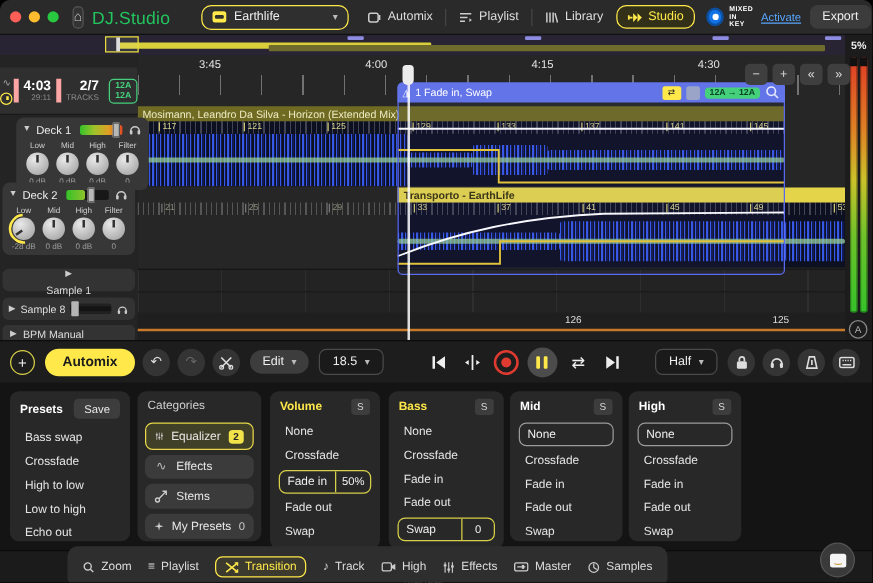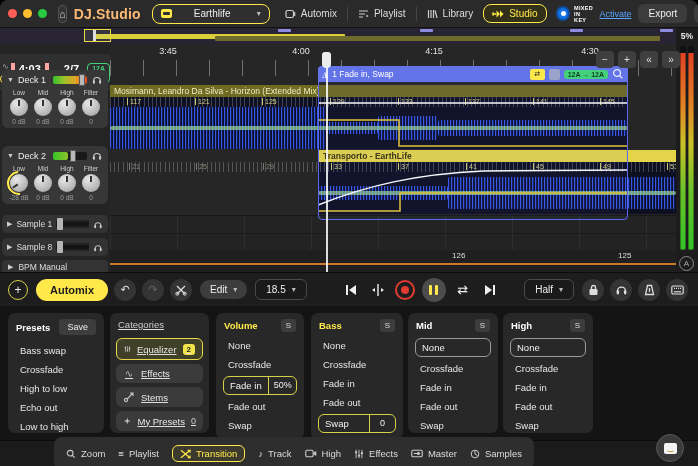--- a/index.html
+++ b/index.html
@@ -8,22 +8,22 @@
   .app { position:relative; width:698px; height:466px; background:#181818; overflow:hidden; border-radius:8px 8px 0 0; }
 
   
   .topbar { position:absolute; left:0; top:0; width:698px; height:28px; background:#2a2a2a;
             display:flex; align-items:center; gap:7px; padding:0 8px; border-bottom:1px solid #111; z-index:20;}
   .lights { display:flex; gap:6px; margin-right:4px;}
   .light { width:9px; height:9px; border-radius:50%; }
   .l-red{background:#ff5f57}.l-yel{background:#febc2e}.l-grn{background:#28c840}
   .homebtn { width:18px; height:18px; border:1px solid #555; border-radius:4px; display:flex; align-items:center; justify-content:center;
              color:#ccc; font-size:11px; background:#333;}
-  .logo { font-weight:bold; font-size:14px; color:#fdba74; letter-spacing:.2px; margin-right:4px; white-space:nowrap;}
-  .proj-select { display:flex; align-items:center; gap:22px; border:1.5px solid #ffe94a; border-radius:8px;
+  .logo { font-weight:normal; font-size:14px; color:#22c55e; letter-spacing:.2px; margin-right:18px; white-space:nowrap;}
+  .proj-select { display:flex; align-items:center; gap:6px; border:1.5px solid #ffe94a; border-radius:8px;
                  background:#2f2f2f; height:20px; padding:0 8px; min-width:118px; }
   .proj-icon { width:11px; height:9px; background:#ffe94a; border-radius:2px; position:relative;}
   .proj-icon::after{content:""; position:absolute; left:2px; top:3px; right:2px; height:3px; background:#2f2f2f; border-radius:1px;}
   .proj-label { font-size:10px; color:#eee; flex:1;}
   .chev { font-size:8px; color:#bbb; }
   .nav { display:flex; align-items:center; gap:2px; }
   .navbtn { display:flex; align-items:center; gap:5px; font-size:10px; color:#ddd; padding:3px 8px; border-radius:8px; white-space:nowrap;}
   .navbtn svg { display:block; }
   .navbtn.active { border:1.5px solid #ffe94a; color:#ffe94a; background:#33301a; }
   .navdiv { width:1px; height:14px; background:#454545; }
@@ -274,21 +274,21 @@
     <div class="mm-tick" style="left:660px;"></div>
     <div class="mm-view"></div>
   </div>
 
   <div class="tl-bg"></div>
 
   <div class="ruler-times">
     <span class="rt-label" style="left:58px">3:45</span>
     <span class="rt-label" style="left:191px">4:00</span>
     <span class="rt-label" style="left:324px">4:15</span>
-    <span class="rt-label" style="left:480px">4:30</span>
+    <span class="rt-label" style="left:457px">4:30</span>
   </div>
   <div class="ruler-ticks"></div>
 
   <div class="tl-btns" style="left:596px;">
     <div class="tl-btn">−</div>
     <div class="tl-btn">+</div>
     <div class="tl-btn">«</div>
     <div class="tl-btn">»</div>
   </div>
 
@@ -383,21 +383,21 @@
       <div class="sess-num">
         <div class="sess-big">2/7</div>
         <div class="sess-small">TRACKS</div>
       </div>
       <div class="keybox">
         <div>12A</div>
         <div>12A</div>
       </div>
     </div>
 
-    <div class="deckcard" style="top:26px;height:58px;">
+    <div class="deckcard" style="top:50px;height:58px;margin-left:11px;">
       <div class="deckhead">
         <span class="dh-chev">▼</span>
         <span class="dh-name">Deck 1</span>
         <span class="hmeter">
             <span class="fill" style="width:100%"></span>
             <span class="handle" style="left:26px"></span>
           </span>
         <svg class="hp" viewBox="0 0 16 16">
             <path d="M3 10a5 5 0 0 1 10 0" fill="none" stroke="#ccc" stroke-width="1.6"></path>
             <rect x="2" y="9" width="3" height="5" rx="1.3" fill="#ccc"></rect>
@@ -459,21 +459,21 @@
             <div class="kval">0 dB</div>
           </div>
         <div class="kgroup">
             <div class="klabel">Filter</div>
             <div class="knob"></div>
             <div class="kval">0</div>
           </div>
       </div>
     </div>
 
-    <div class="samplecard" style="top:171px;">
+    <div class="samplecard" style="top:171px;flex-direction:column;">
       <span class="dh-chev">▶</span>
       <span class="sampname">Sample 1</span>
       <span class="sslider"></span>
       <svg class="hp" viewBox="0 0 16 16">
           <path d="M3 10a5 5 0 0 1 10 0" fill="none" stroke="#ccc" stroke-width="1.6"></path>
           <rect x="2" y="9" width="3" height="5" rx="1.3" fill="#ccc"></rect>
           <rect x="11" y="9" width="3" height="5" rx="1.3" fill="#ccc"></rect>
         </svg>
     </div>
     <div class="samplecard" style="top:194px;">
@@ -584,26 +584,26 @@
 
     <div class="panel" style="left:8px;width:96px;height:120px;">
       <div class="panel-head">
         <span class="panel-title">Presets</span>
         <span class="savebtn">Save</span>
       </div>
       <div class="plist">
         <div class="pitem">Bass swap</div>
         <div class="pitem">Crossfade</div>
         <div class="pitem">High to low</div>
+        <div class="pitem">Low to high</div>
         <div class="pitem">Echo out</div>
-        <div class="pitem">Low to high</div>
-      </div>
-    </div>
-
-    <div class="panel" style="left:110px;width:99px;height:120px;text-decoration:underline;">
+      </div>
+    </div>
+
+    <div class="panel" style="left:110px;width:99px;height:120px;">
       <div class="panel-head">
         <span class="panel-title" style="font-weight:normal;color:#cfcfcf">Categories</span>
       </div>
       <div class="catitem active">
         <svg class="cicon" width="12" height="12" viewBox="0 0 12 12">
             <path d="M2.5 1v10M6 1v10M9.5 1v10" stroke="#ccc" stroke-width="1.1"></path>
             <rect x="1.2" y="3" width="2.6" height="2" fill="#ccc"></rect>
             <rect x="4.7" y="7" width="2.6" height="2" fill="#ccc"></rect>
             <rect x="8.2" y="4" width="2.6" height="2" fill="#ccc"></rect>
           </svg>

